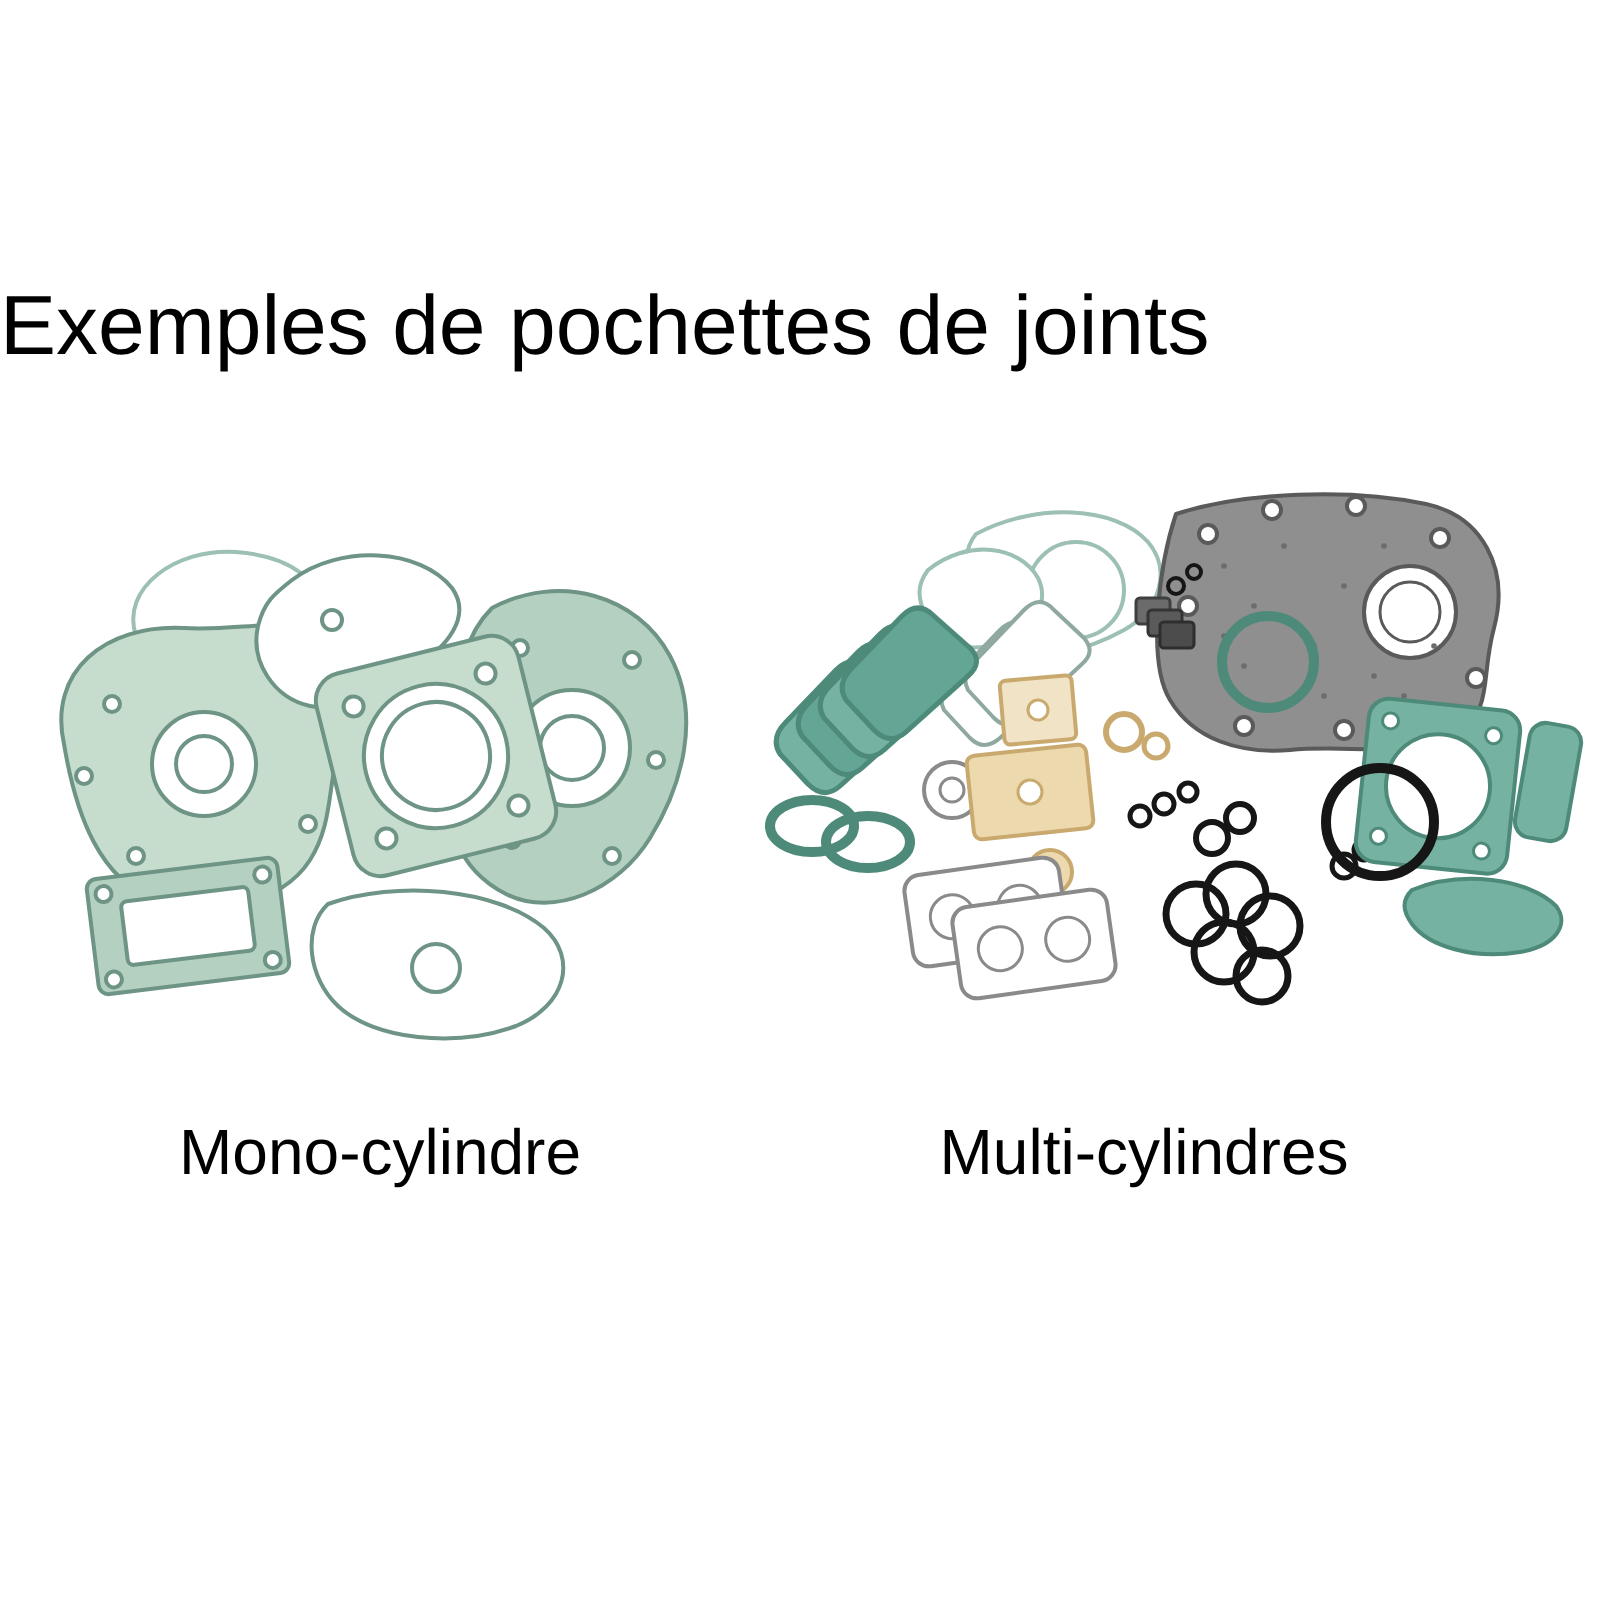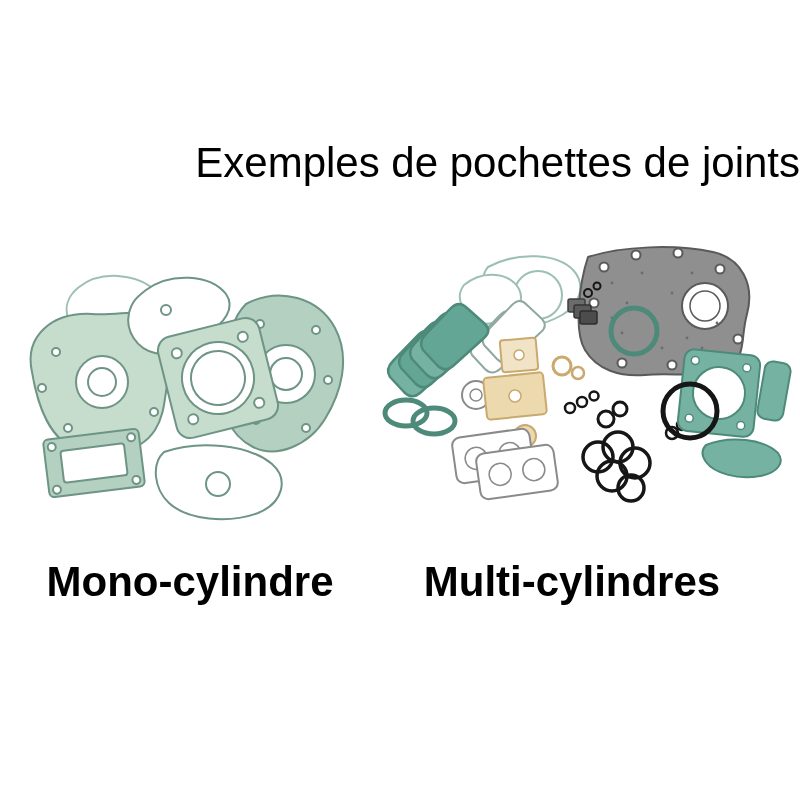--- a/index.html
+++ b/index.html
@@ -23,34 +23,34 @@
   body{
     background:var(--background);
     font-family:"Liberation Sans", sans-serif;
     color:var(--text);
     position:relative;
     overflow:hidden;
   }
   .title{
     position:absolute;
     top:138px; left:0; width:800px;
-    text-align:right;
+    text-align:left;
     font-size:42px;
     line-height:1.18;
     font-weight:400;
   }
   .figure-image{position:absolute;}
   .figure-image.mono{left:6px; top:260px; width:360px; height:284px;}
   .figure-image.multi{left:372px; top:243px; width:422px; height:284px;}
   .caption{
     position:absolute;
     top:558px;
     text-align:center;
-    font-size:42px;
-    font-weight:700;
+    font-size:32px;
+    font-weight:400;
   }
   .caption.mono{left:0; width:380px;}
   .caption.multi{left:372px; width:400px;}
   svg{display:block;width:100%;height:100%;}
 </style>
 </head>
 <body>
 
 <div>
 

